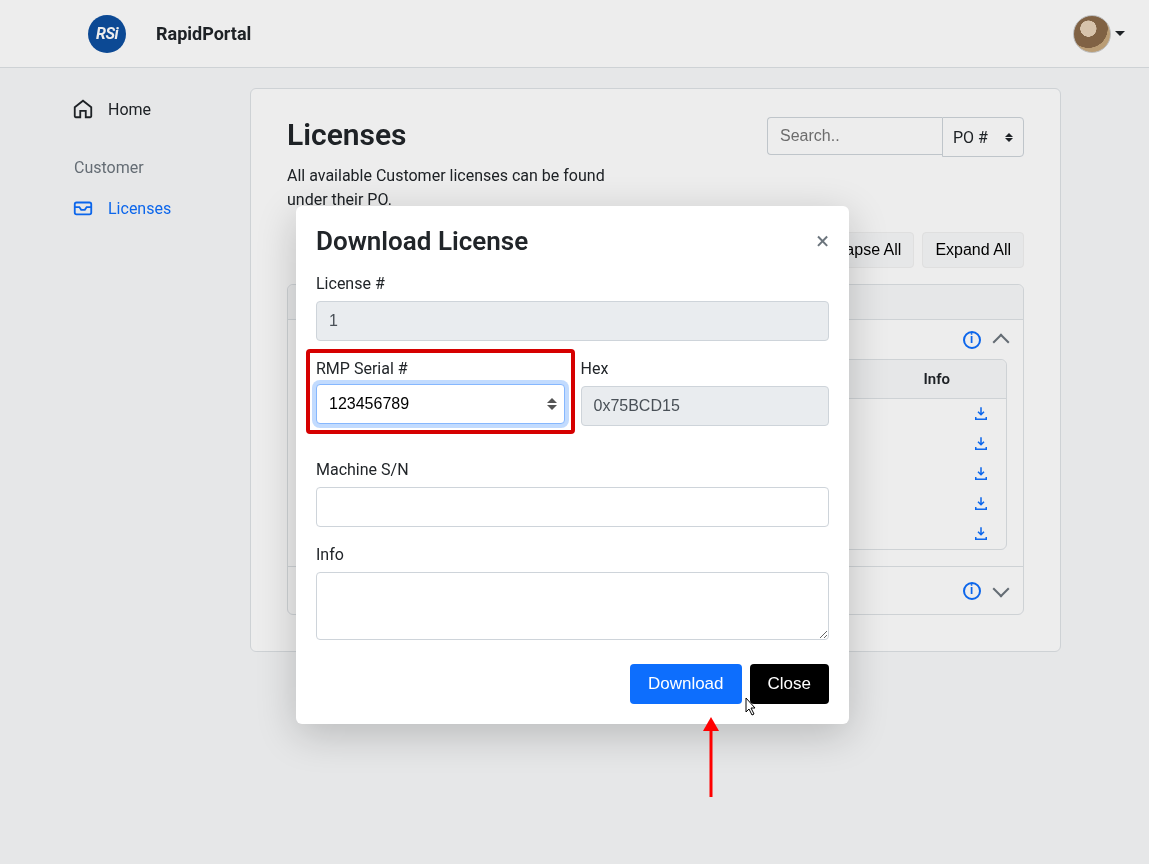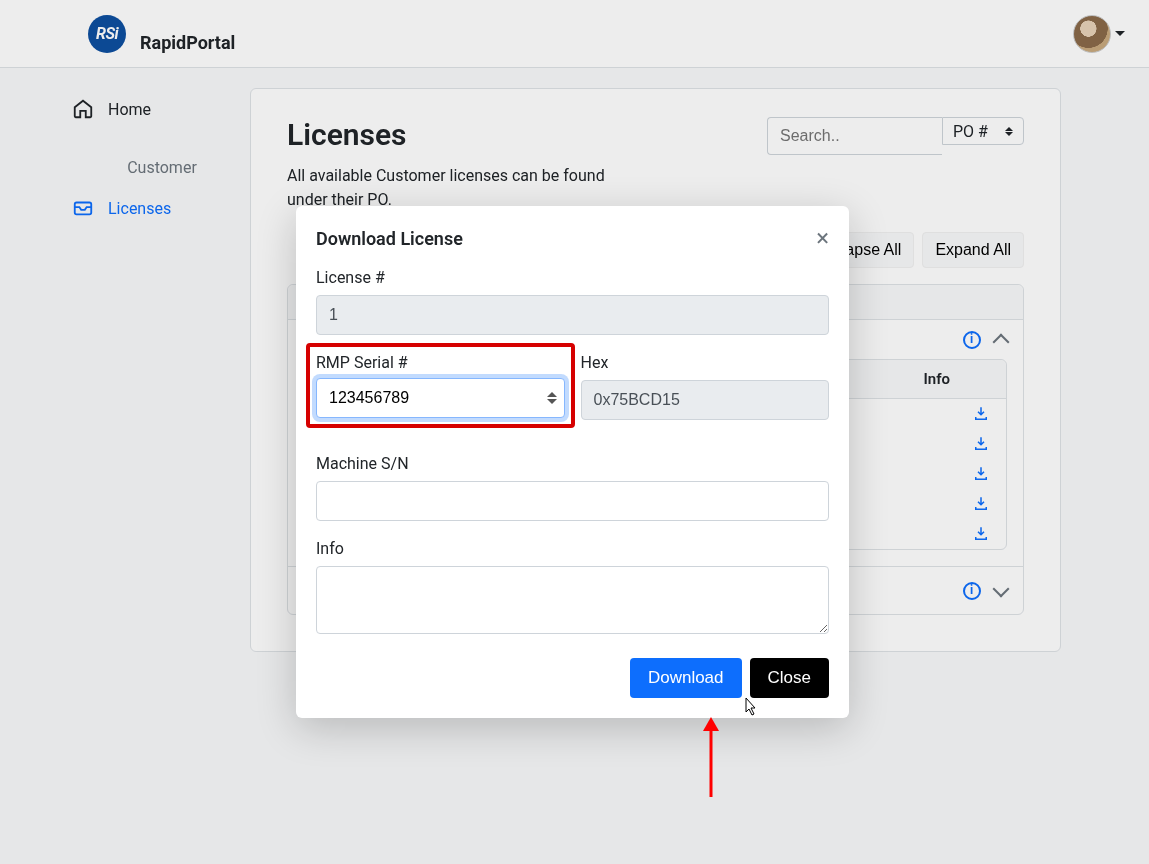--- a/index.html
+++ b/index.html
@@ -16,21 +16,21 @@
   
   .header {
     height: 68px;
     background: #fff;
     border-bottom: 1px solid #dee2e6;
     display: flex;
     align-items: center;
     padding: 0 24px 0 88px;
     justify-content: space-between;
   }
-  .brand { display: flex; align-items: flex-end; gap: 14px; }
+  .brand { display: flex; align-items: center; gap: 30px; }
   .brand-logo {
     width: 38px; height: 38px; border-radius: 50%;
     background: #0d4fa0; color: #fff;
     display: flex; align-items: center; justify-content: center;
     font-weight: 700; font-style: italic; font-size: 16px;
     letter-spacing: -0.5px;
   }
   .brand-name { font-size: 18px; font-weight: 700; color: #212529; }
   .avatar-wrap { display: flex; align-items: center; gap: 4px; cursor: pointer; }
   .avatar {
@@ -43,21 +43,20 @@
     border-left: 5px solid transparent;
     border-right: 5px solid transparent;
     border-top: 5px solid #212529;
   }
 
   
   .layout { display: flex; }
   .sidebar {
     width: 250px;
     padding: 20px 0 20px 24px;
-    text-align: center;
   }
   .side-item {
     display: flex; align-items: center; gap: 14px;
     padding: 10px 0 10px 72px;
     font-size: 16px; cursor: pointer;
     margin-left: -24px;
     color: #212529;
   }
   .side-item.home svg { stroke: #212529; }
   .side-heading {
@@ -90,21 +89,21 @@
   .card-title p { color: #212529; font-size: 16px; line-height: 1.5; max-width: 350px; }
   .search-group { display: flex; justify-content: center; }
   .search-input {
     width: 175px; height: 38px;
     border: 1px solid #ced4da; border-right: none;
     border-radius: 4px 0 0 4px;
     padding: 0 12px; font-size: 16px;
     color: #6c757d;
   }
   .search-select {
-    width: 82px; height: 28px;
+    width: 82px; height: 40px;
     border: 1px solid #ced4da;
     border-radius: 0 4px 4px 0;
     padding: 0 10px; font-size: 16px;
     background: #fff;
     display: flex; align-items: center; justify-content: space-between;
     cursor: pointer;
   }
   .select-caret { display: flex; flex-direction: column; gap: 1px; }
   .select-caret span { width: 0; height: 0; border-left: 4px solid transparent; border-right: 4px solid transparent; }
   .select-caret .up { border-bottom: 4px solid #212529; }
@@ -178,21 +177,21 @@
     background: #fff;
     border-radius: 6px;
     box-shadow: 0 10px 40px rgba(0,0,0,0.2);
     z-index: 10;
     padding: 20px 20px 20px;
   }
   .modal-head {
     display: flex; justify-content: space-between; align-items: center;
     margin-bottom: 18px;
   }
-  .modal-title { font-size: 18px; font-weight: 600; }
+  .modal-title { font-size: 26px; font-weight: 600; }
   .close-x { font-size: 24px; color: #6c757d; cursor: pointer; line-height: 1; }
   .form-group { margin-bottom: 18px; }
   .form-label { font-size: 16px; margin-bottom: 8px; display: block; }
   .form-control {
     width: 100%; height: 40px;
     border: 1px solid #ced4da; border-radius: 4px;
     padding: 0 12px; font-size: 16px;
   }
   .form-control[disabled] { background: #e9ecef; color: #495057; }
   textarea.form-control { height: 68px; padding: 8px 12px; resize: vertical; }

